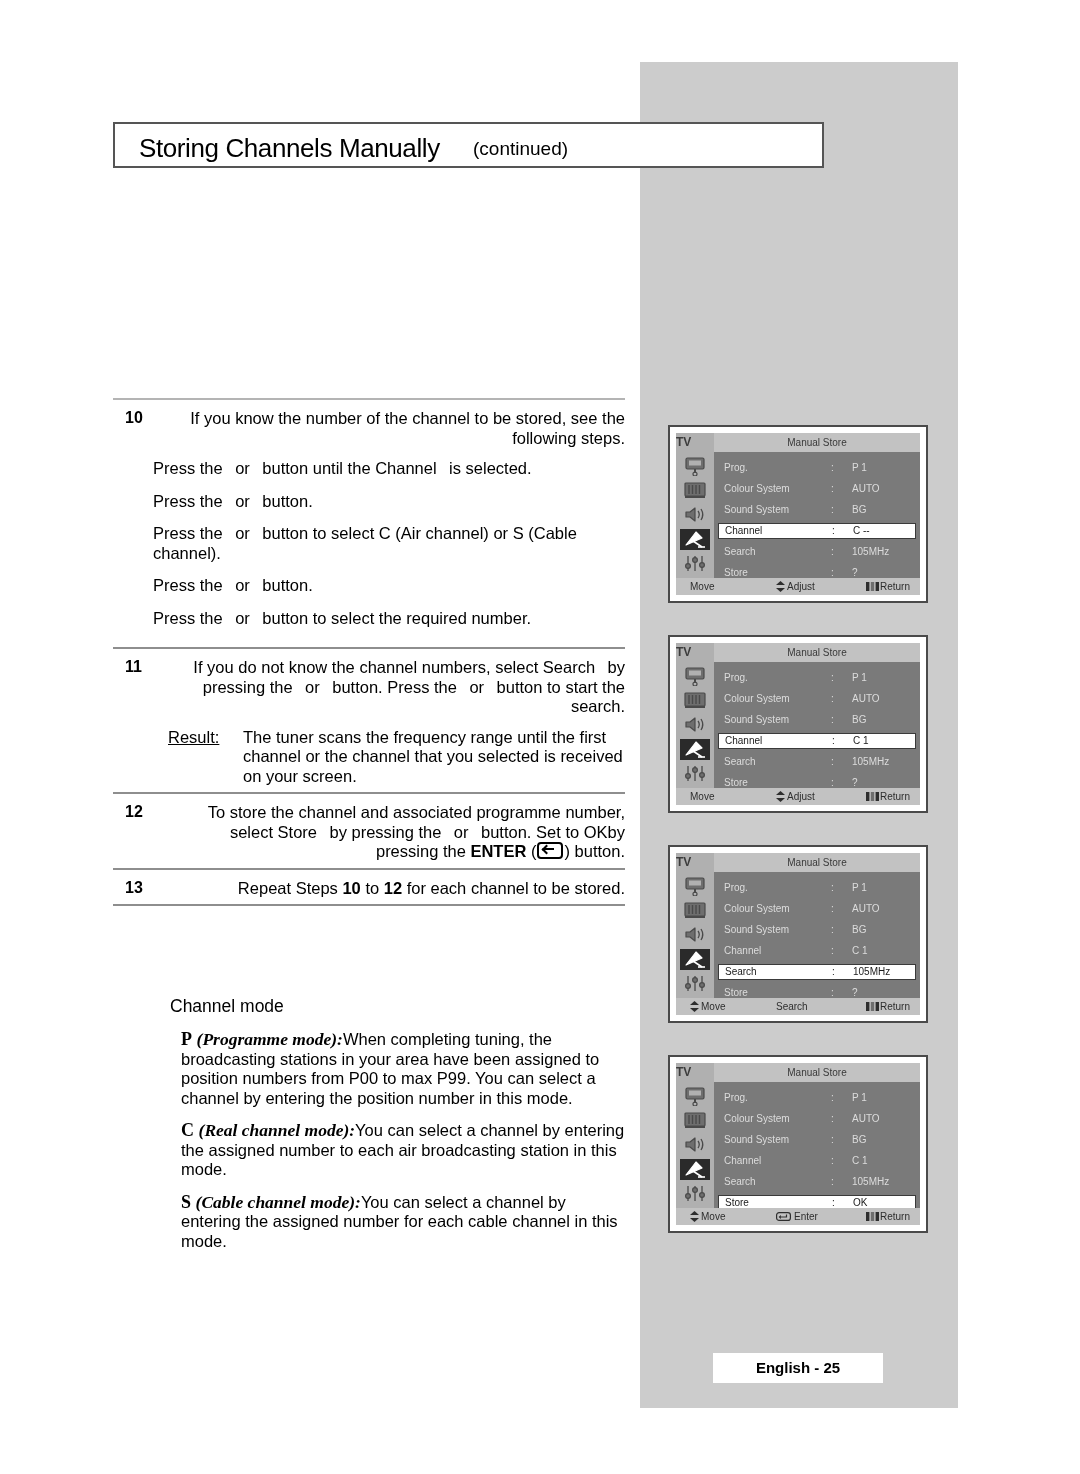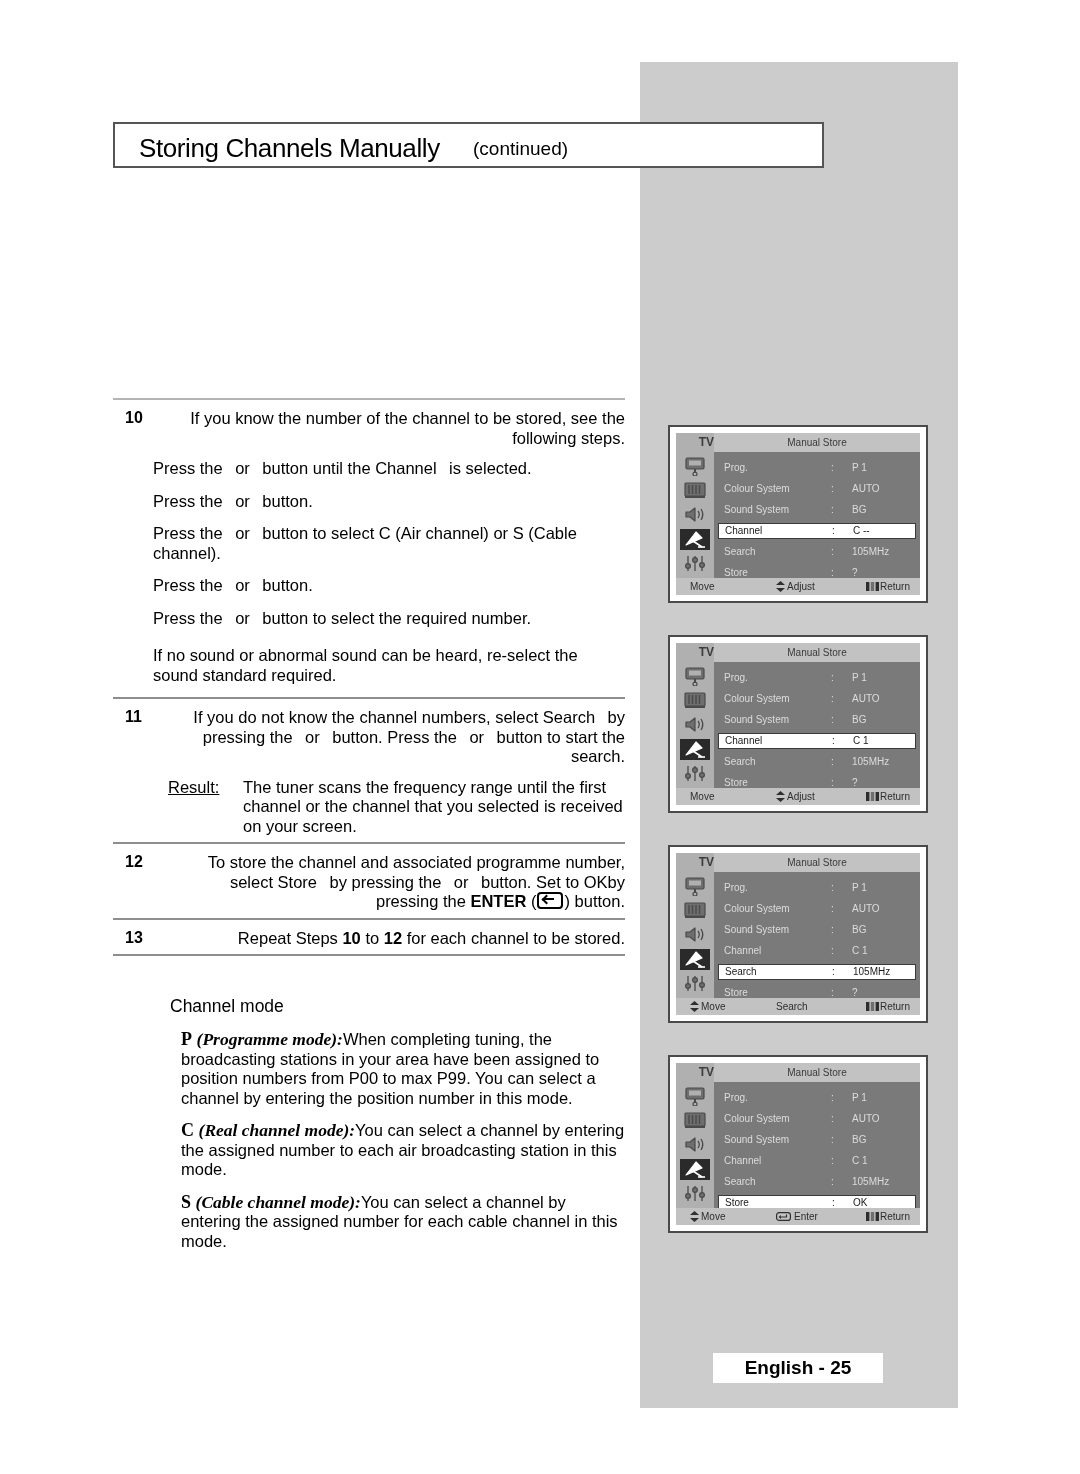--- a/index.html
+++ b/index.html
@@ -195,21 +195,21 @@
   }
   .osd-tv {
     position: absolute;
     left: 0; top: 0;
     width: 38px;
     height: 19px;
     background: #b0b0b0;
     color: #3c3c3c;
     font-size: 12px;
     font-weight: bold;
-    text-align: right;
+    text-align: left;
     line-height: 19px;
   }
   .osd-title {
     position: absolute;
     left: 38px; top: 0; right: 0;
     height: 19px;
     line-height: 19px;
     text-align: center;
     color: #3a3a3a;
     font-size: 10px;
@@ -300,21 +300,21 @@
   
   #page-footer {
     position: absolute;
     left: 713px;
     top: 1353px;
     width: 170px;
     height: 30px;
     background: #ffffff;
     text-align: center;
     line-height: 30px;
-    font-size: 19px;
+    font-size: 15px;
     font-weight: bold;
   }
 </style>
 </head>
 <body>
 
 <div id="grey-band"></div>
 
 <div id="title-box">
   <div id="title-text">Storing Channels Manually</div>
@@ -328,21 +328,20 @@
   <div class="step">
     <div class="step-num">10</div>
     <div class="step-body">If you know the number of the channel to be stored, see the following steps.</div>
     <div class="sub-list">
       <div class="sub-item">Press the   or   button until the Channel   is selected.</div>
       <div class="sub-item">Press the   or   button.</div>
       <div class="sub-item">Press the   or   button to select C (Air channel) or S (Cable channel).</div>
       <div class="sub-item">Press the   or   button.</div>
       <div class="sub-item">Press the   or   button to select the required number.</div>
     </div>
-    <div class="note">If no sound or abnormal sound can be heard, re-select the sound standard required.</div>
   </div>
 
   <div class="rule dark"></div>
 
   <div class="step">
     <div class="step-num">11</div>
     <div class="step-body">If you do not know the channel numbers, select Search   by pressing the   or   button. Press the   or   button to start the search.</div>
     <div class="result-row">
       <div class="result-label">Result:</div>
       <div class="result-text">The tuner scans the frequency range until the first channel or the channel that you selected is received on your screen.</div>

